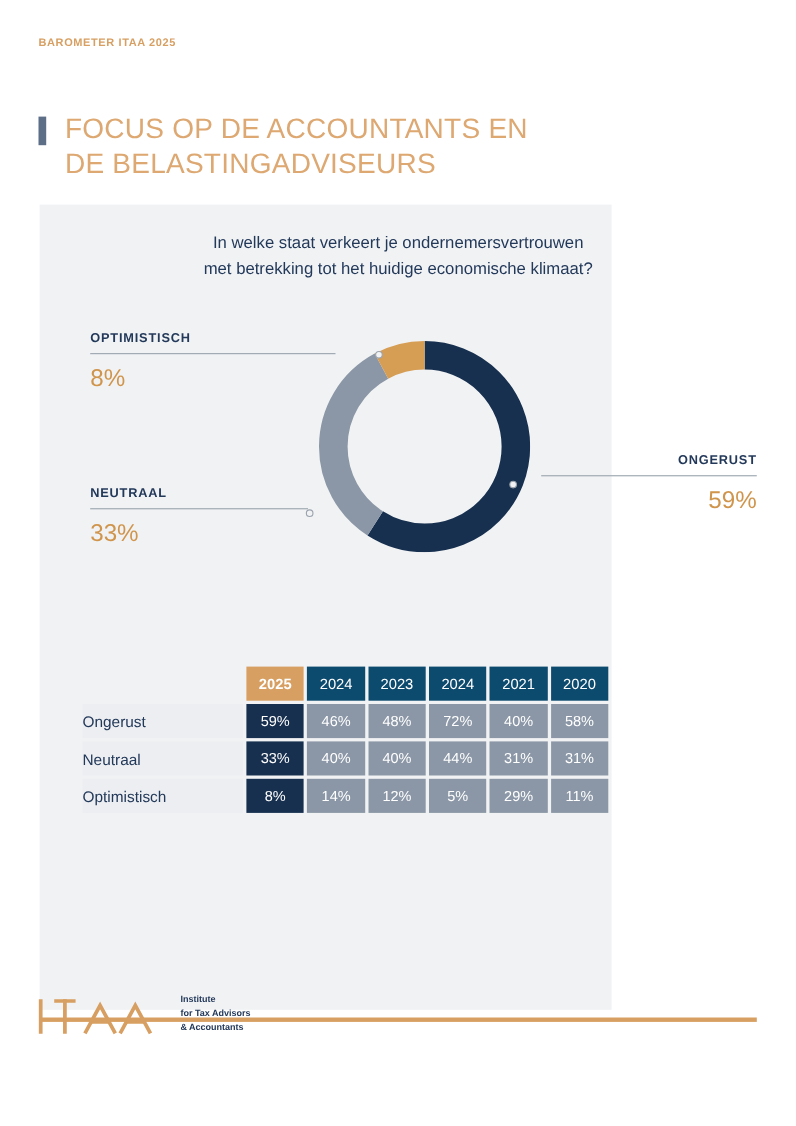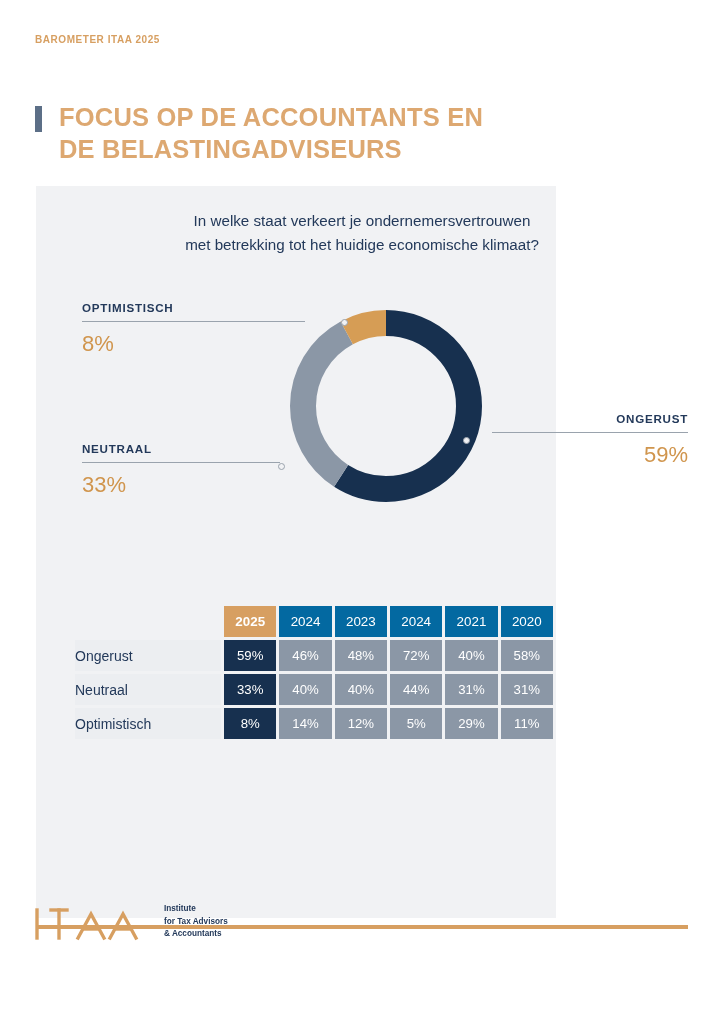--- a/index.html
+++ b/index.html
@@ -36,21 +36,21 @@
   .title-bar {
     width: 7px;
     height: 26px;
     background: #5c6f87;
     margin-top: 5px;
     flex: none;
   }
   .title-text {
     margin-left: 17px;
     font-size: 25.5px;
-    font-weight: bold;
+    font-weight: normal;
     line-height: 1.27;
     letter-spacing: 0.2px;
     color: #dda871;
     white-space: pre-line;
   }
 
   
   .panel {
     position: absolute;
     left: 36px;
@@ -134,21 +134,21 @@
     border-spacing: 3px;
     font-size: 13.2px;
   }
   .tbl td, .tbl th {
     padding: 0;
     font-weight: normal;
   }
   .th-blank { width: 173px; background: transparent; }
   .th-year {
     width: 61px; height: 31px;
-    background: #0369a1;
+    background: #0c4a6e;
     color: #ffffff;
     text-align: center;
     vertical-align: middle;
     font-size: 13.4px;
   }
   .th-year.current {
     background: #d79f61;
     font-weight: bold;
     color: #ffffff;
   }

